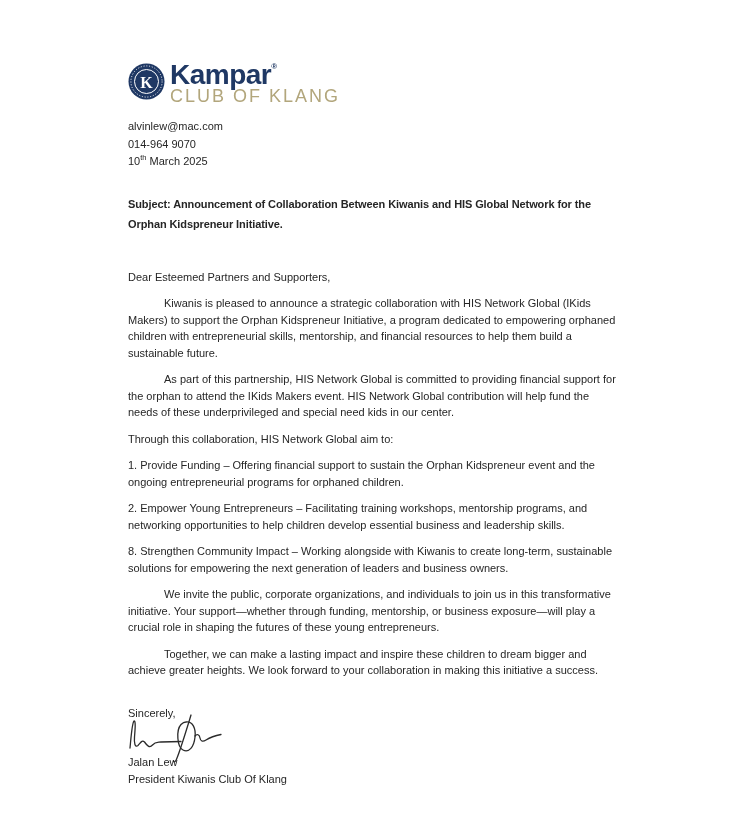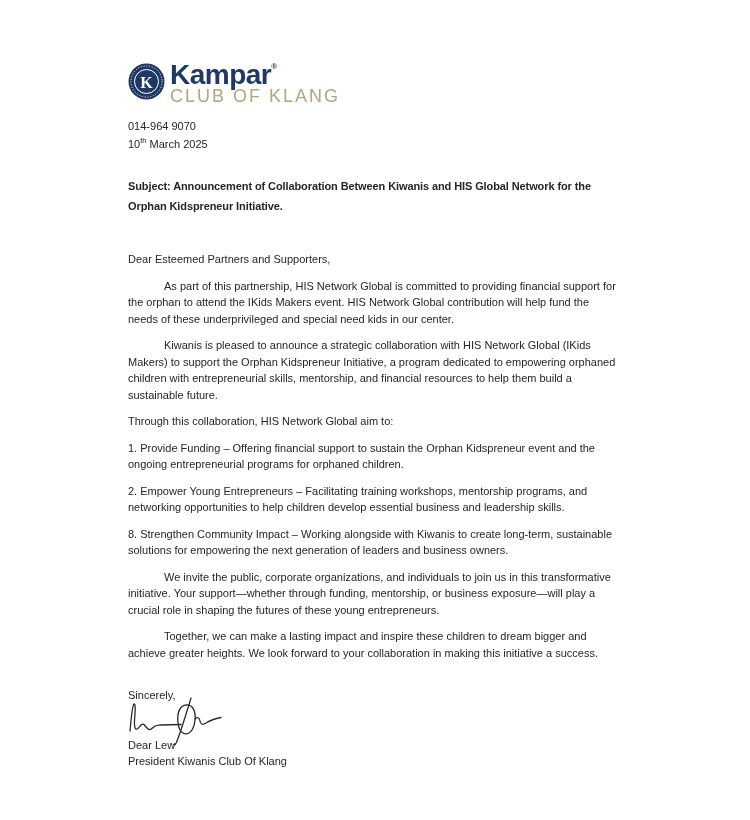--- a/index.html
+++ b/index.html
@@ -55,46 +55,47 @@
       <circle cx="18.5" cy="18.5" r="12" fill="none" stroke="#ffffff" stroke-width="1"></circle>
       <text x="18.5" y="24.5" font-size="16" font-weight="bold" fill="#ffffff" text-anchor="middle" font-family="Liberation Serif, serif">K</text>
     </svg>
     <div class="wordmark">
       <div class="brand"><span>Kampar</span><span class="tm">®</span></div>
       <div class="club">CLUB OF KLANG</div>
     </div>
   </header>
 
   <div class="address-block">
+    <div>alvinlew@mac.com</div>
     <div>014-964 9070</div>
     <div><span>10</span><sup class="ord">th</sup><span> March 2025</span></div>
   </div>
 
   <p class="subject">Subject: Announcement of Collaboration Between Kiwanis and HIS Global Network for the Orphan Kidspreneur Initiative.</p>
 
   <p class="salutation">Dear Esteemed Partners and Supporters,</p>
 
+  <p class="indent">Kiwanis is pleased to announce a strategic collaboration with HIS Network Global (IKids Makers) to support the Orphan Kidspreneur Initiative, a program dedicated to empowering orphaned children with entrepreneurial skills, mentorship, and financial resources to help them build a sustainable future.</p>
   <p class="indent">As part of this partnership, HIS Network Global is committed to providing financial support for the orphan to attend the IKids Makers event. HIS Network Global contribution will help fund the needs of these underprivileged and special need kids in our center.</p>
-  <p class="indent">Kiwanis is pleased to announce a strategic collaboration with HIS Network Global (IKids Makers) to support the Orphan Kidspreneur Initiative, a program dedicated to empowering orphaned children with entrepreneurial skills, mentorship, and financial resources to help them build a sustainable future.</p>
 
   <p>Through this collaboration, HIS Network Global aim to:</p>
   <p>1. Provide Funding – Offering financial support to sustain the Orphan Kidspreneur event and the ongoing entrepreneurial programs for orphaned children.</p>
   <p>2. Empower Young Entrepreneurs – Facilitating training workshops, mentorship programs, and networking opportunities to help children develop essential business and leadership skills.</p>
   <p>8. Strengthen Community Impact – Working alongside with Kiwanis to create long-term, sustainable solutions for empowering the next generation of leaders and business owners.</p>
 
   <p class="indent">We invite the public, corporate organizations, and individuals to join us in this transformative initiative. Your support—whether through funding, mentorship, or business exposure—will play a crucial role in shaping the futures of these young entrepreneurs.</p>
   <p class="indent">Together, we can make a lasting impact and inspire these children to dream bigger and achieve greater heights. We look forward to your collaboration in making this initiative a success.</p>
 
   <div class="sig-block">
     <p>Sincerely,</p>
     <svg class="sig-svg" viewBox="0 0 112 56" aria-hidden="true">
       <g fill="none" stroke="#2b2b2b" stroke-width="1.3" stroke-linecap="round" stroke-linejoin="round">
         <path d="M6,40 C7,30 8,15 10,13 C12,12 11,23 10.5,29 C10,35 11,40 14,37.5 C16.5,35 18,31.5 20.5,34 C23,37.5 25.5,40.5 28.5,37 C31,34 33,34.5 37,34 L57,33.5"></path>
         <path d="M62,14 C69,13 72,21 71,29 C70,39 65,45 59,42 C53,39 52,22 57,16.5 C58.5,15 60,14 62,14"></path>
         <path d="M67,7 C63,20 57,40 53,50 C52,53 50.5,55 49.5,53.5"></path>
         <path d="M71,28 C73,25.5 75.5,26.5 76,30 C76.5,33.5 79,34 82,32 C86,29.5 92,27.5 97,26.5"></path>
       </g>
     </svg>
-    <p class="sig-name">Dear Lew</p>
+    <p class="sig-name">Jalan Lew</p>
     <p class="sig-title">President Kiwanis Club Of Klang</p>
   </div>
 
 </div>
 
 </body></html>

